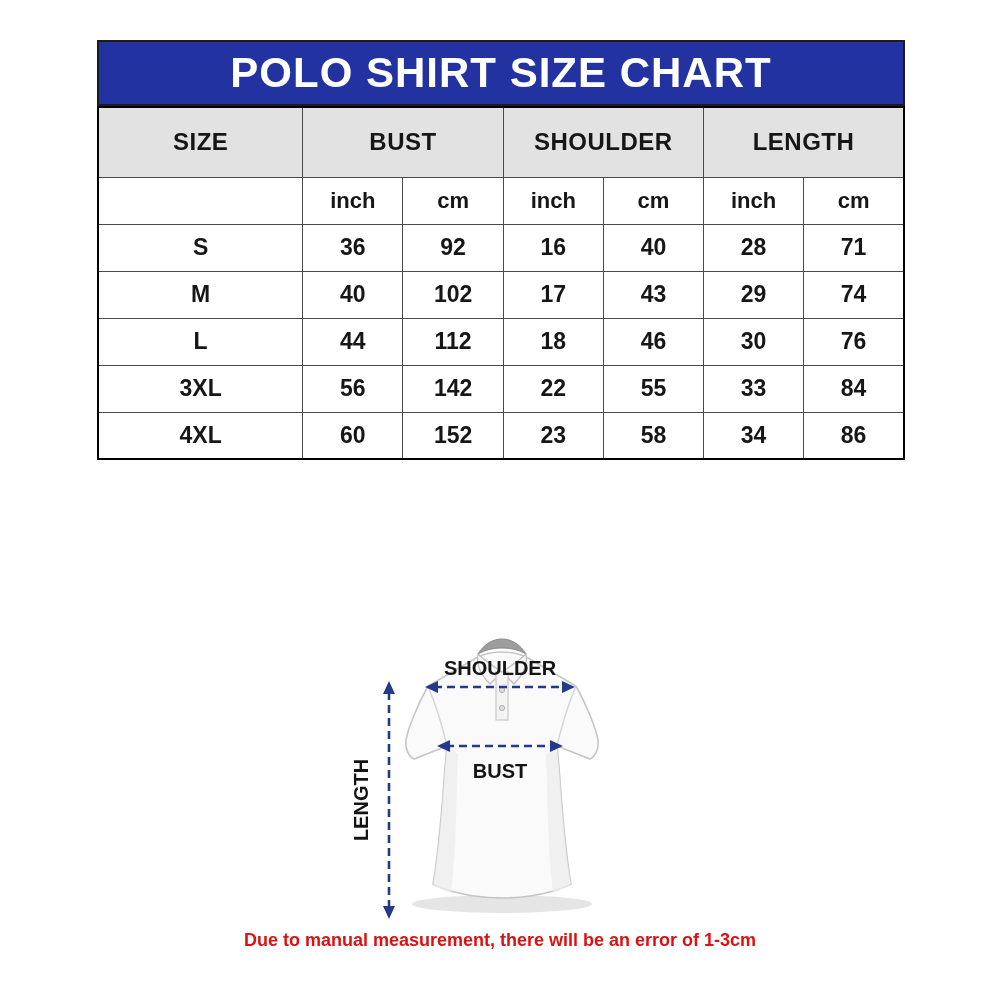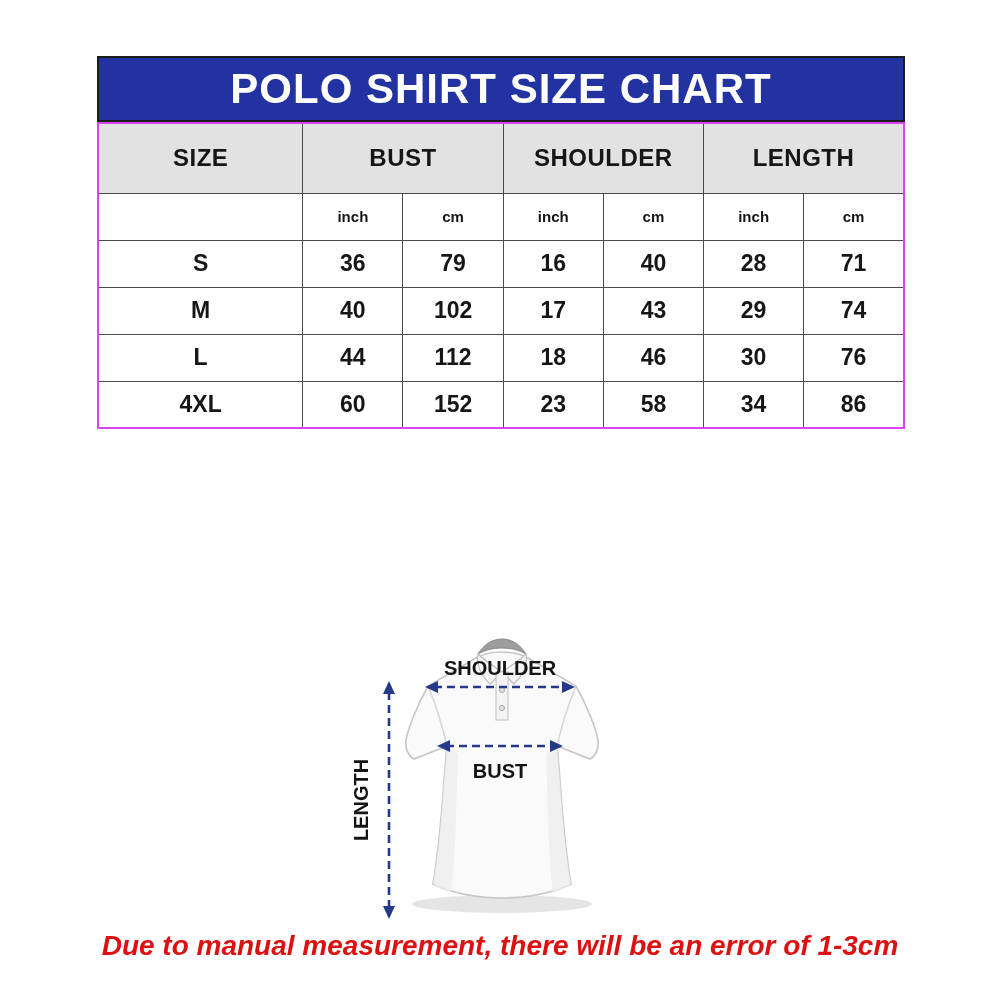--- a/index.html
+++ b/index.html
@@ -9,61 +9,61 @@
     --disclaimer-red:#dd1111;
   }
   *{margin:0;padding:0;box-sizing:border-box;}
   html,body{background:#ffffff;}
   body{
     font-family:"Liberation Sans", sans-serif;
     width:1000px;height:1000px;position:relative;overflow:hidden;
     color:#1a1a1a;
   }
   .page{position:absolute;inset:0;background:#ffffff;}
-  .chart-wrap{position:absolute;left:97px;top:56px;width:808px;}
+  .chart-wrap{position:absolute;left:97px;top:40px;width:808px;}
   .title-bar{
     background:var(--title-bar);
     border:2px solid #1c1c1c;
     height:66px;
     display:flex;align-items:center;justify-content:center;
   }
   .title-bar span{
     color:#ffffff;font-weight:bold;font-size:42px;letter-spacing:1px;
     white-space:nowrap;
   }
   table.size-chart{
     width:100%;border-collapse:collapse;table-layout:fixed;
-    border:2px solid #d946ef;
+    border:2px solid #000000;
   }
   table.size-chart th, table.size-chart td{
     border:1.5px solid #4a4a4a;
     text-align:center;vertical-align:middle;
     font-size:23px;color:#161616;
   }
   col.c-size{width:25.4%;}
   col.c-m{width:12.43%;}
   tr.group-row th{
     background:var(--header-gray);
     height:70px;font-size:24px;font-weight:bold;letter-spacing:.5px;
   }
   tr.unit-row th{
-    background:#ffffff;height:47px;font-size:15px;font-weight:bold;
+    background:#ffffff;height:47px;font-size:22px;font-weight:bold;
   }
   tbody td{height:47px;background:#ffffff;font-weight:bold;}
   tbody td.size-cell{font-weight:bold;}
   .figure{position:absolute;left:330px;top:632px;width:340px;height:312px;}
   .figure svg{display:block;width:100%;height:100%;}
   .fig-label{font-family:"Liberation Sans",sans-serif;font-weight:bold;fill:#141414;}
   .arrow-line{stroke:var(--arrow-blue);stroke-width:2.6;stroke-dasharray:8 5;fill:none;}
   .arrow-head{fill:var(--arrow-blue);stroke:none;}
   .disclaimer{
     position:absolute;left:0;top:930px;width:1000px;
     text-align:center;
     color:var(--disclaimer-red);
-    font-size:28px;font-weight:bold;font-style:italic;
+    font-size:18px;font-weight:bold;
   }
 </style>
 </head>
 <body>
 
 <div class="page">
 
   <div class="chart-wrap">
     <div class="title-bar">
       <span>POLO SHIRT SIZE CHART</span>
@@ -93,21 +93,21 @@
           <th>inch</th>
           <th>cm</th>
           <th>inch</th>
           <th>cm</th>
         </tr>
       </thead>
       <tbody>
           <tr>
             <td class="size-cell">S</td>
             <td>36</td>
-            <td>79</td>
+            <td>92</td>
             <td>16</td>
             <td>40</td>
             <td>28</td>
             <td>71</td>
           </tr>
           <tr>
             <td class="size-cell">M</td>
             <td>40</td>
             <td>102</td>
             <td>17</td>
@@ -116,20 +116,29 @@
             <td>74</td>
           </tr>
           <tr>
             <td class="size-cell">L</td>
             <td>44</td>
             <td>112</td>
             <td>18</td>
             <td>46</td>
             <td>30</td>
             <td>76</td>
+          </tr>
+          <tr>
+            <td class="size-cell">3XL</td>
+            <td>56</td>
+            <td>142</td>
+            <td>22</td>
+            <td>55</td>
+            <td>33</td>
+            <td>84</td>
           </tr>
           <tr>
             <td class="size-cell">4XL</td>
             <td>60</td>
             <td>152</td>
             <td>23</td>
             <td>58</td>
             <td>34</td>
             <td>86</td>
           </tr>

